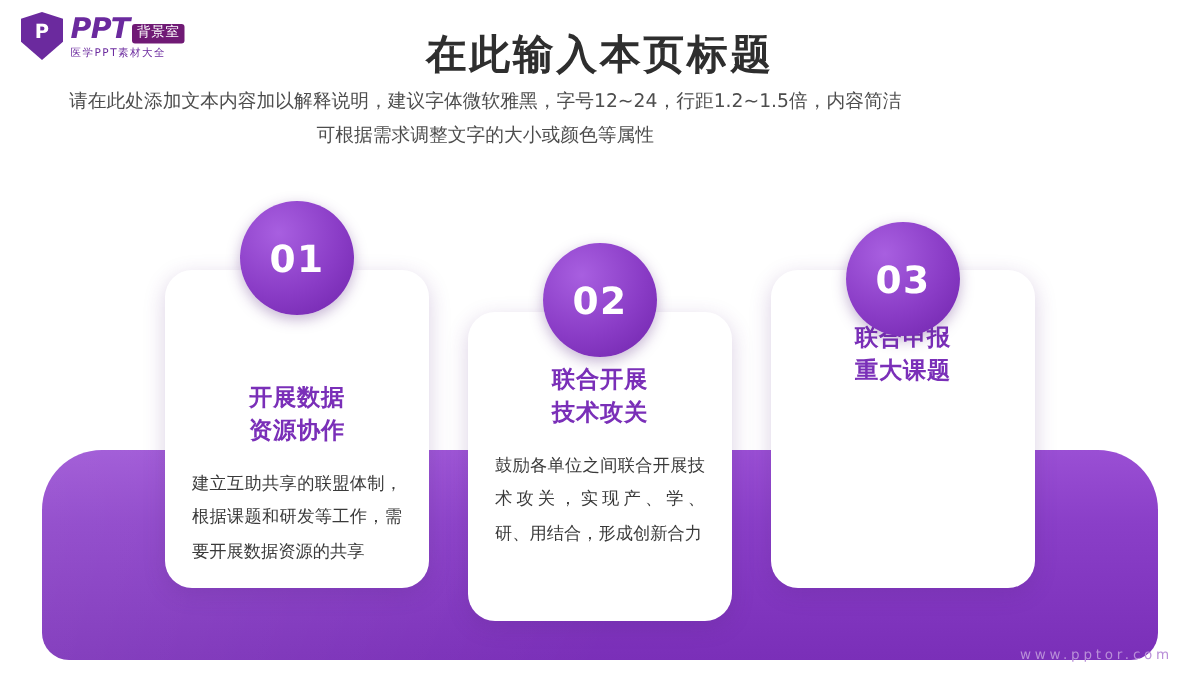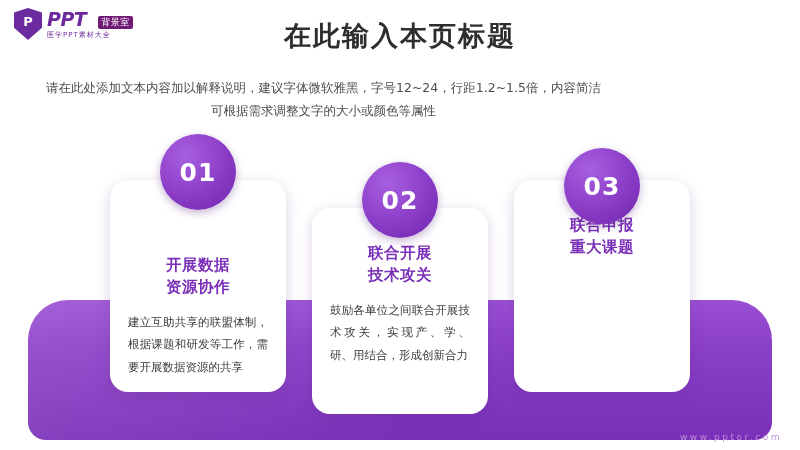--- a/index.html
+++ b/index.html
@@ -48,21 +48,21 @@
     box-sizing: border-box;
   }
   .logo-text-block {
     display: flex;
     flex-direction: column;
     line-height: 1;
   }
   .logo-top-row {
     display: flex;
     align-items: flex-end;
-    gap: 12px;
+    gap: 2px;
   }
   .logo-ppt {
     font-family: "DejaVu Sans", "Liberation Sans", sans-serif;
     font-size: 19px;
     font-weight: bold;
     font-style: italic;
     color: #6b2a9e;
     letter-spacing: -0.5px;
   }
   .logo-badge {
@@ -88,21 +88,21 @@
     width: 800px;
     text-align: center;
     font-size: 27px;
     font-weight: bold;
     color: #2e2e2e;
     letter-spacing: 2px;
     font-family: Liberation Mono, monospace;
   }
   .subtitle {
     position: absolute;
-    top: 76px;
+    top: 55px;
     left: 0;
     width: 647px;
     text-align: center;
     color: #4d4d4d;
     font-size: 12.5px;
     line-height: 1.85;
   }
   .subtitle div { white-space: nowrap; }
 
   

